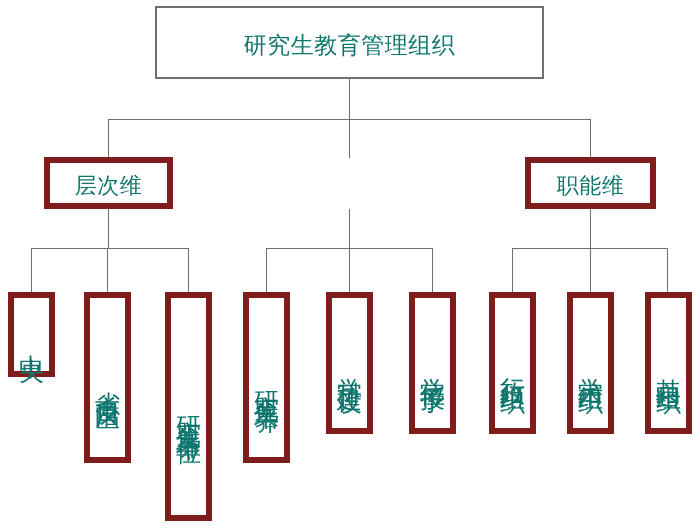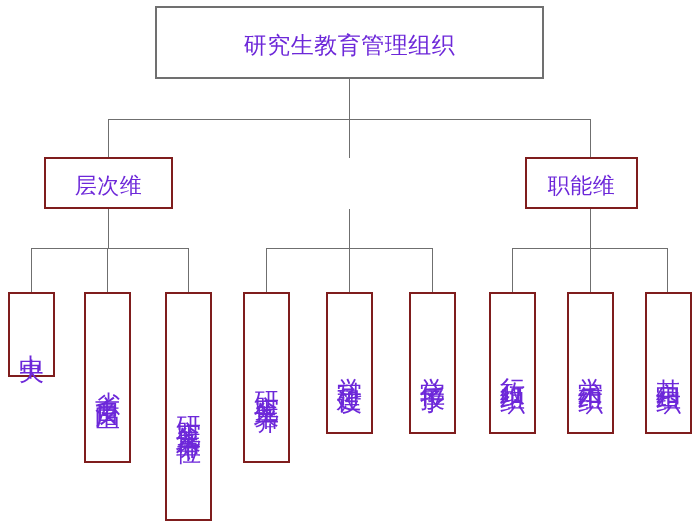--- a/index.html
+++ b/index.html
@@ -13,30 +13,30 @@
     height: 529px;
     background: #ffffff;
     font-family: "DejaVu Sans", "Liberation Sans", sans-serif;
     overflow: hidden;
   }
   
   .node {
     position: absolute;
     box-sizing: border-box;
     background: #ffffff;
-    border: 2px solid #7f1d1d;
+    border: 6px solid #7f1d1d;
     display: flex;
     align-items: center;
     justify-content: center;
   }
   .node.root {
     border: 2px solid #707070;
   }
   .node-label {
-    color: #6d28d9;
+    color: #0f766e;
     line-height: 1.06;
     letter-spacing: 0.5px;
     white-space: pre;
     margin-top: 6px;
   }
   
   .node.horiz .node-label {
     writing-mode: horizontal-tb;
     font-size: 22px;
   }
@@ -104,21 +104,21 @@
   <div class="node vert" style="left:243px; top:292px; width:47px; height:171px;">
     <span class="node-label">研究生培养</span>
   </div>
   <div class="node vert" style="left:326px; top:292px; width:47px; height:142px;">
     <span class="node-label">学科建设</span>
   </div>
   <div class="node vert" style="left:409px; top:292px; width:47px; height:142px;">
     <span class="node-label">学位授予</span>
   </div>
 
-  <div class="node horiz" style="left:525px; top:157px; width:113px; height:52px;">
+  <div class="node horiz" style="left:525px; top:157px; width:131px; height:52px;">
     <span class="node-label">职能维</span>
   </div>
   <div class="conn v" style="left:590px; top:209px; height:39px;"></div>
   <div class="conn h" style="left:512px; top:248px; width:156px;"></div>
   <div class="conn v" style="left:512px; top:248px; height:44px;"></div>
   <div class="conn v" style="left:590px; top:248px; height:44px;"></div>
   <div class="conn v" style="left:667px; top:248px; height:44px;"></div>
 
   <div class="node vert" style="left:489px; top:292px; width:47px; height:142px;">
     <span class="node-label">行政组织</span>

